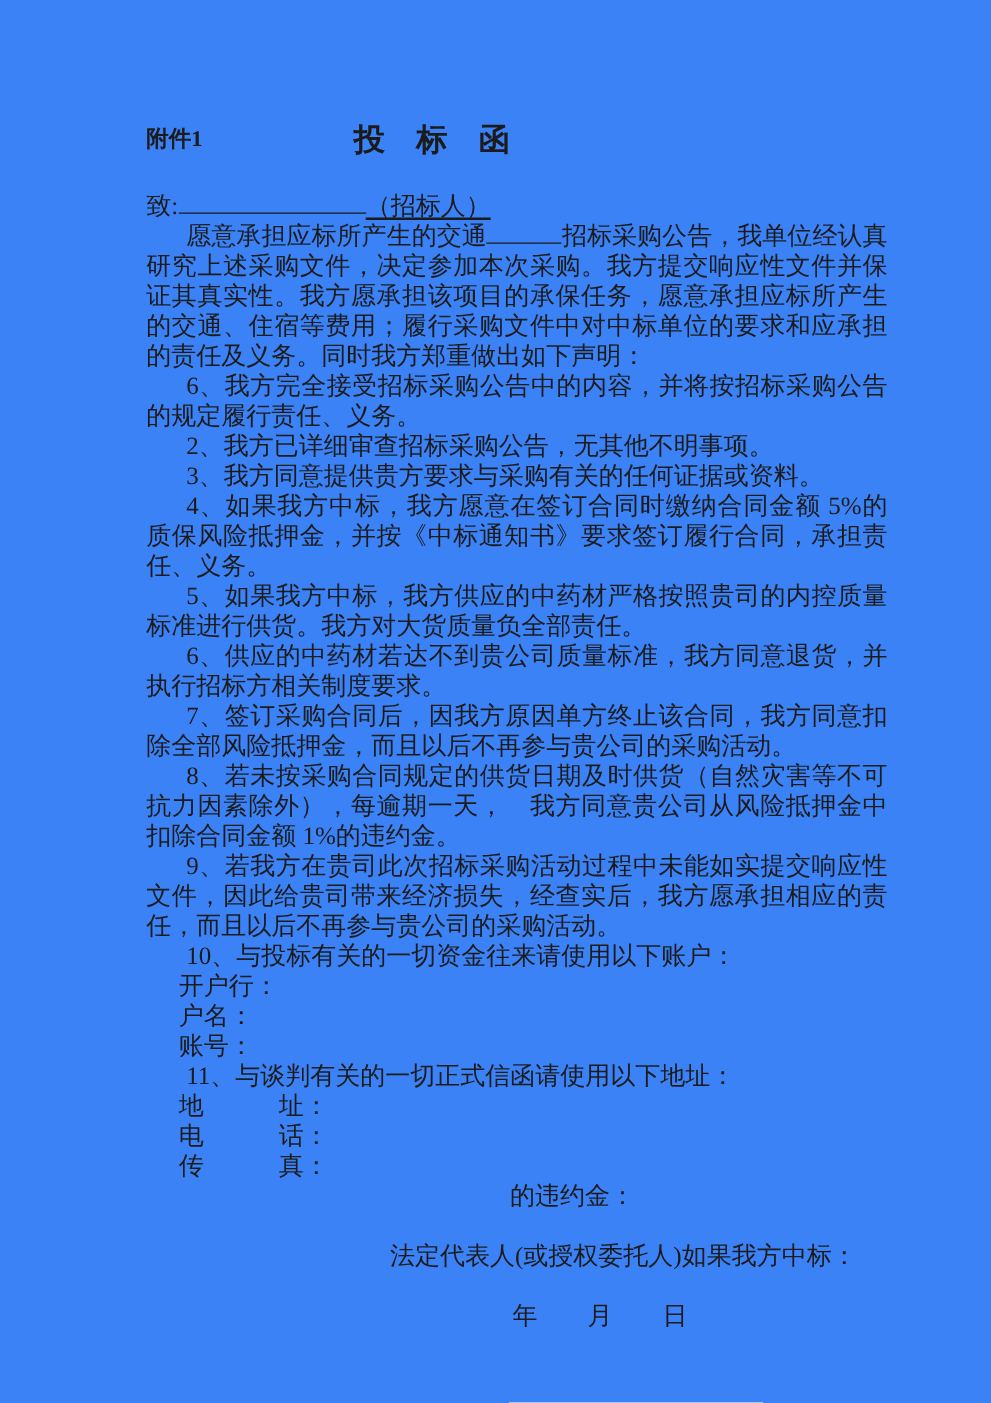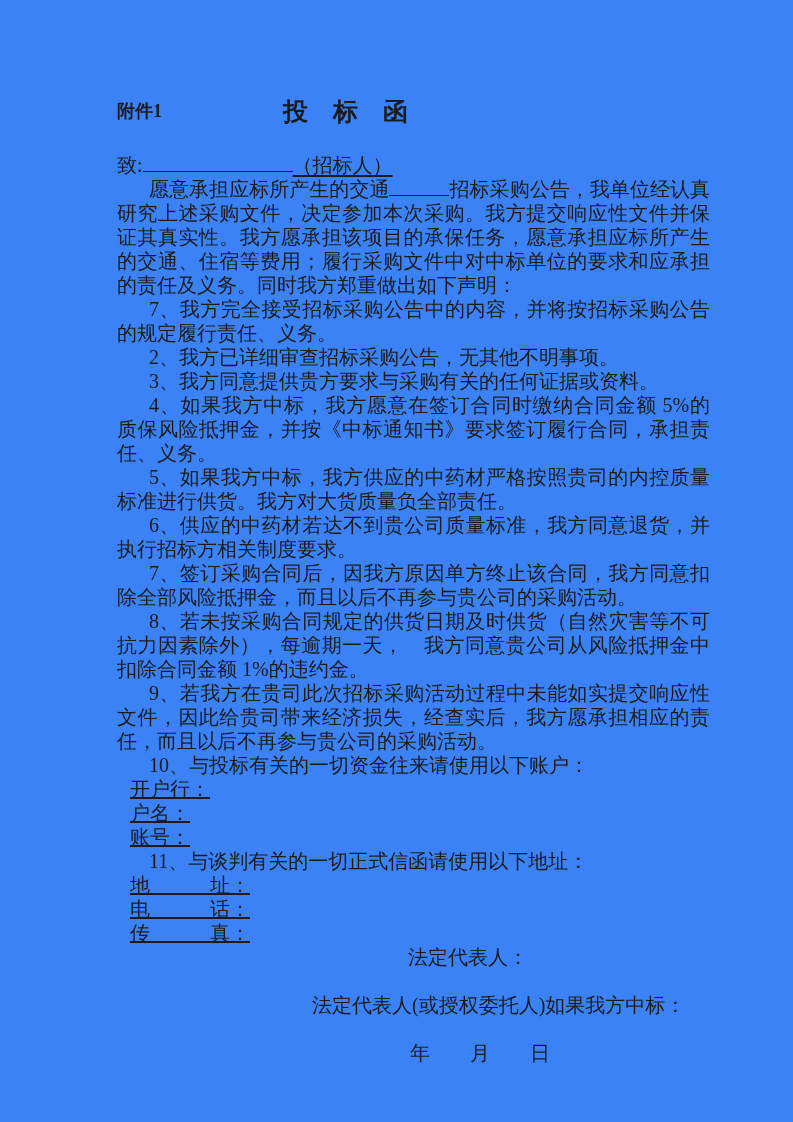--- a/index.html
+++ b/index.html
@@ -39,21 +39,21 @@
     position: absolute;
     left: 117px;
     top: 153px;
     width: 593px;
     font-size: 20px;
     line-height: 24px;
   }
   .para { margin: 0; text-align: justify; }
   .salutation { margin: 0; }
   .indent { text-indent: 32px; }
-  .field { margin-left: 13px; text-decoration: underline; }
+  .field { margin-left: 26px; }
   .blank {
     display: inline-block;
     border-bottom: 1px solid #1b1b1b;
     height: 15px;
     vertical-align: baseline;
   }
   .w150 { width: 150px; }
   .w60  { width: 60px; }
   .ul { text-decoration: underline; text-underline-offset: 3px; }
   .seal  { margin-left: 291px; text-align: left; }
@@ -69,38 +69,38 @@
     <span class="attachment">附件1</span>
     <span class="doc-title">投　标　函</span>
   </div>
 
   <div class="body-text">
 
     <div class="salutation"><span>致:</span><span class="blank w150"></span><span class="ul">（招标人）</span></div>
 
     <p class="para indent"><span>愿意承担应标所产生的交通</span><span class="blank w60"></span><span>招标采购公告，我单位经认真研究上述采购文件，决定参加本次采购。我方提交响应性文件并保证其真实性。我方愿承担该项目的承保任务，愿意承担应标所产生的交通、住宿等费用；履行采购文件中对中标单位的要求和应承担的责任及义务。同时我方郑重做出如下声明：</span></p>
 
-    <p class="para indent">7、我方完全接受招标采购公告中的内容，并将按招标采购公告的规定履行责任、义务。</p>
+    <p class="para indent">6、我方完全接受招标采购公告中的内容，并将按招标采购公告的规定履行责任、义务。</p>
     <p class="para indent">2、我方已详细审查招标采购公告，无其他不明事项。</p>
     <p class="para indent">3、我方同意提供贵方要求与采购有关的任何证据或资料。</p>
     <p class="para indent">4、如果我方中标，我方愿意在签订合同时缴纳合同金额 5%的质保风险抵押金，并按《中标通知书》要求签订履行合同，承担责任、义务。</p>
     <p class="para indent">5、如果我方中标，我方供应的中药材严格按照贵司的内控质量标准进行供货。我方对大货质量负全部责任。</p>
     <p class="para indent">6、供应的中药材若达不到贵公司质量标准，我方同意退货，并执行招标方相关制度要求。</p>
     <p class="para indent">7、签订采购合同后，因我方原因单方终止该合同，我方同意扣除全部风险抵押金，而且以后不再参与贵公司的采购活动。</p>
     <p class="para indent">8、若未按采购合同规定的供货日期及时供货（自然灾害等不可抗力因素除外），每逾期一天，　我方同意贵公司从风险抵押金中扣除合同金额 1%的违约金。</p>
     <p class="para indent">9、若我方在贵司此次招标采购活动过程中未能如实提交响应性文件，因此给贵司带来经济损失，经查实后，我方愿承担相应的责任，而且以后不再参与贵公司的采购活动。</p>
 
     <p class="para indent">10、与投标有关的一切资金往来请使用以下账户：</p>
     <p class="para field">开户行：</p>
     <p class="para field">户名：</p>
     <p class="para field">账号：</p>
 
     <p class="para indent">11、与谈判有关的一切正式信函请使用以下地址：</p>
     <p class="para field">地　　　址：</p>
     <p class="para field">电　　　话：</p>
     <p class="para field">传　　　真：</p>
 
-    <p class="para seal">法定代表人：</p>
+    <p class="para seal">的违约金：</p>
     <p class="para legal">法定代表人(或授权委托人)如果我方中标：</p>
     <p class="para date">年　　月　　日</p>
 
   </div>
 </div>
 
 </body></html>

